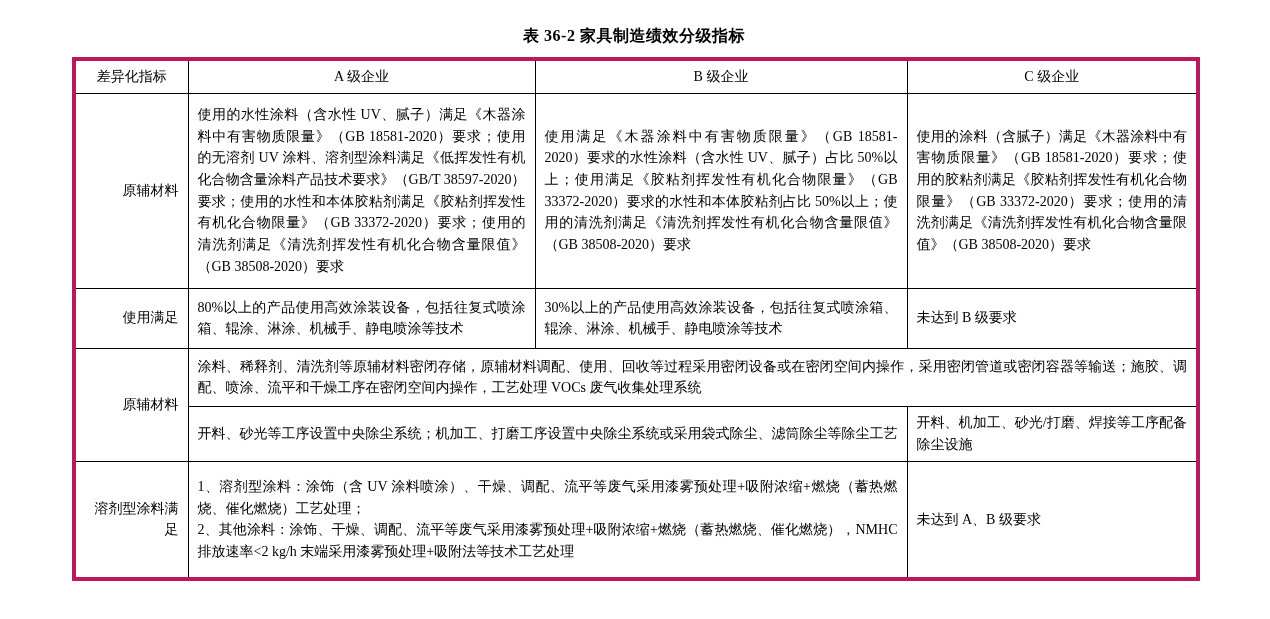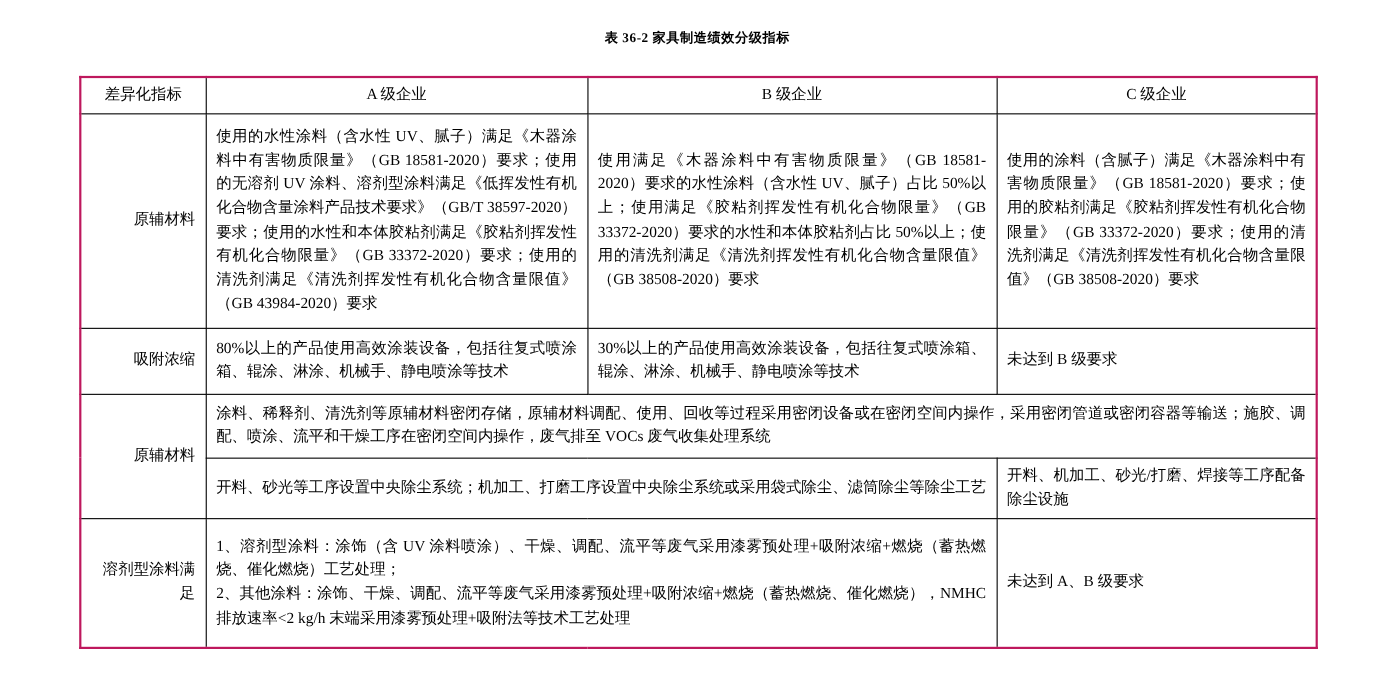--- a/index.html
+++ b/index.html
@@ -15,29 +15,29 @@
   }
   .doc {
     position: absolute;
     left: 72px;
     top: 26px;
     width: 1124px;
   }
   .doc-title {
     text-align: center;
     font-weight: bold;
-    font-size: 12px;
-    margin-bottom: 26px;
+    font-size: 16px;
+    margin-bottom: 10px;
     letter-spacing: 0.5px;
   }
   table.grading {
     width: 1124px;
     table-layout: fixed;
     border-collapse: collapse;
-    border: 2px solid #be185d;
+    border: 4px solid #be185d;
   }
   table.grading th,
   table.grading td {
     border: 1px solid #000000;
     font-size: 14px;
     line-height: 1.55;
     vertical-align: middle;
     padding: 3px 9px;
     font-weight: normal;
   }
@@ -80,35 +80,35 @@
           <th class="col-header">差异化指标</th>
           <th class="col-header">A 级企业</th>
           <th class="col-header">B 级企业</th>
           <th class="col-header">C 级企业</th>
         </tr>
       </thead>
 
       <tbody>
         <tr style="height:195px;">
           <th class="row-header">原辅材料</th>
-          <td class="content">使用的水性涂料（含水性 UV、腻子）满足《木器涂料中有害物质限量》（GB 18581-2020）要求；使用的无溶剂 UV 涂料、溶剂型涂料满足《低挥发性有机化合物含量涂料产品技术要求》（GB/T 38597-2020）要求；使用的水性和本体胶粘剂满足《胶粘剂挥发性有机化合物限量》（GB 33372-2020）要求；使用的清洗剂满足《清洗剂挥发性有机化合物含量限值》（GB 43984-2020）要求</td>
+          <td class="content">使用的水性涂料（含水性 UV、腻子）满足《木器涂料中有害物质限量》（GB 18581-2020）要求；使用的无溶剂 UV 涂料、溶剂型涂料满足《低挥发性有机化合物含量涂料产品技术要求》（GB/T 38597-2020）要求；使用的水性和本体胶粘剂满足《胶粘剂挥发性有机化合物限量》（GB 33372-2020）要求；使用的清洗剂满足《清洗剂挥发性有机化合物含量限值》（GB 38508-2020）要求</td>
           <td class="content">使用满足《木器涂料中有害物质限量》（GB 18581-2020）要求的水性涂料（含水性 UV、腻子）占比 50%以上；使用满足《胶粘剂挥发性有机化合物限量》（GB 33372-2020）要求的水性和本体胶粘剂占比 50%以上；使用的清洗剂满足《清洗剂挥发性有机化合物含量限值》（GB 38508-2020）要求</td>
           <td class="content">使用的涂料（含腻子）满足《木器涂料中有害物质限量》（GB 18581-2020）要求；使用的胶粘剂满足《胶粘剂挥发性有机化合物限量》（GB 33372-2020）要求；使用的清洗剂满足《清洗剂挥发性有机化合物含量限值》（GB 38508-2020）要求</td>
         </tr>
 
         <tr style="height:60px;">
-          <th class="row-header">吸附浓缩</th>
+          <th class="row-header">使用满足</th>
           <td class="content">80%以上的产品使用高效涂装设备，包括往复式喷涂箱、辊涂、淋涂、机械手、静电喷涂等技术</td>
           <td class="content">30%以上的产品使用高效涂装设备，包括往复式喷涂箱、辊涂、淋涂、机械手、静电喷涂等技术</td>
           <td class="content">未达到 B 级要求</td>
         </tr>
 
         <tr style="height:58px;">
           <th class="row-header" rowspan="2">原辅材料</th>
-          <td class="content" colspan="3">涂料、稀释剂、清洗剂等原辅材料密闭存储，原辅材料调配、使用、回收等过程采用密闭设备或在密闭空间内操作，采用密闭管道或密闭容器等输送；施胶、调配、喷涂、流平和干燥工序在密闭空间内操作，废气排至 VOCs 废气收集处理系统</td>
+          <td class="content" colspan="3">涂料、稀释剂、清洗剂等原辅材料密闭存储，原辅材料调配、使用、回收等过程采用密闭设备或在密闭空间内操作，采用密闭管道或密闭容器等输送；施胶、调配、喷涂、流平和干燥工序在密闭空间内操作，工艺处理 VOCs 废气收集处理系统</td>
         </tr>
 
         <tr style="height:55px;">
           <td class="content" colspan="2">开料、砂光等工序设置中央除尘系统；机加工、打磨工序设置中央除尘系统或采用袋式除尘、滤筒除尘等除尘工艺</td>
           <td class="content">开料、机加工、砂光/打磨、焊接等工序配备除尘设施</td>
         </tr>
 
         <tr style="height:118px;">
           <th class="row-header">溶剂型涂料满足</th>
           <td class="content multiline" colspan="2">1、溶剂型涂料：涂饰（含 UV 涂料喷涂）、干燥、调配、流平等废气采用漆雾预处理+吸附浓缩+燃烧（蓄热燃烧、催化燃烧）工艺处理；

